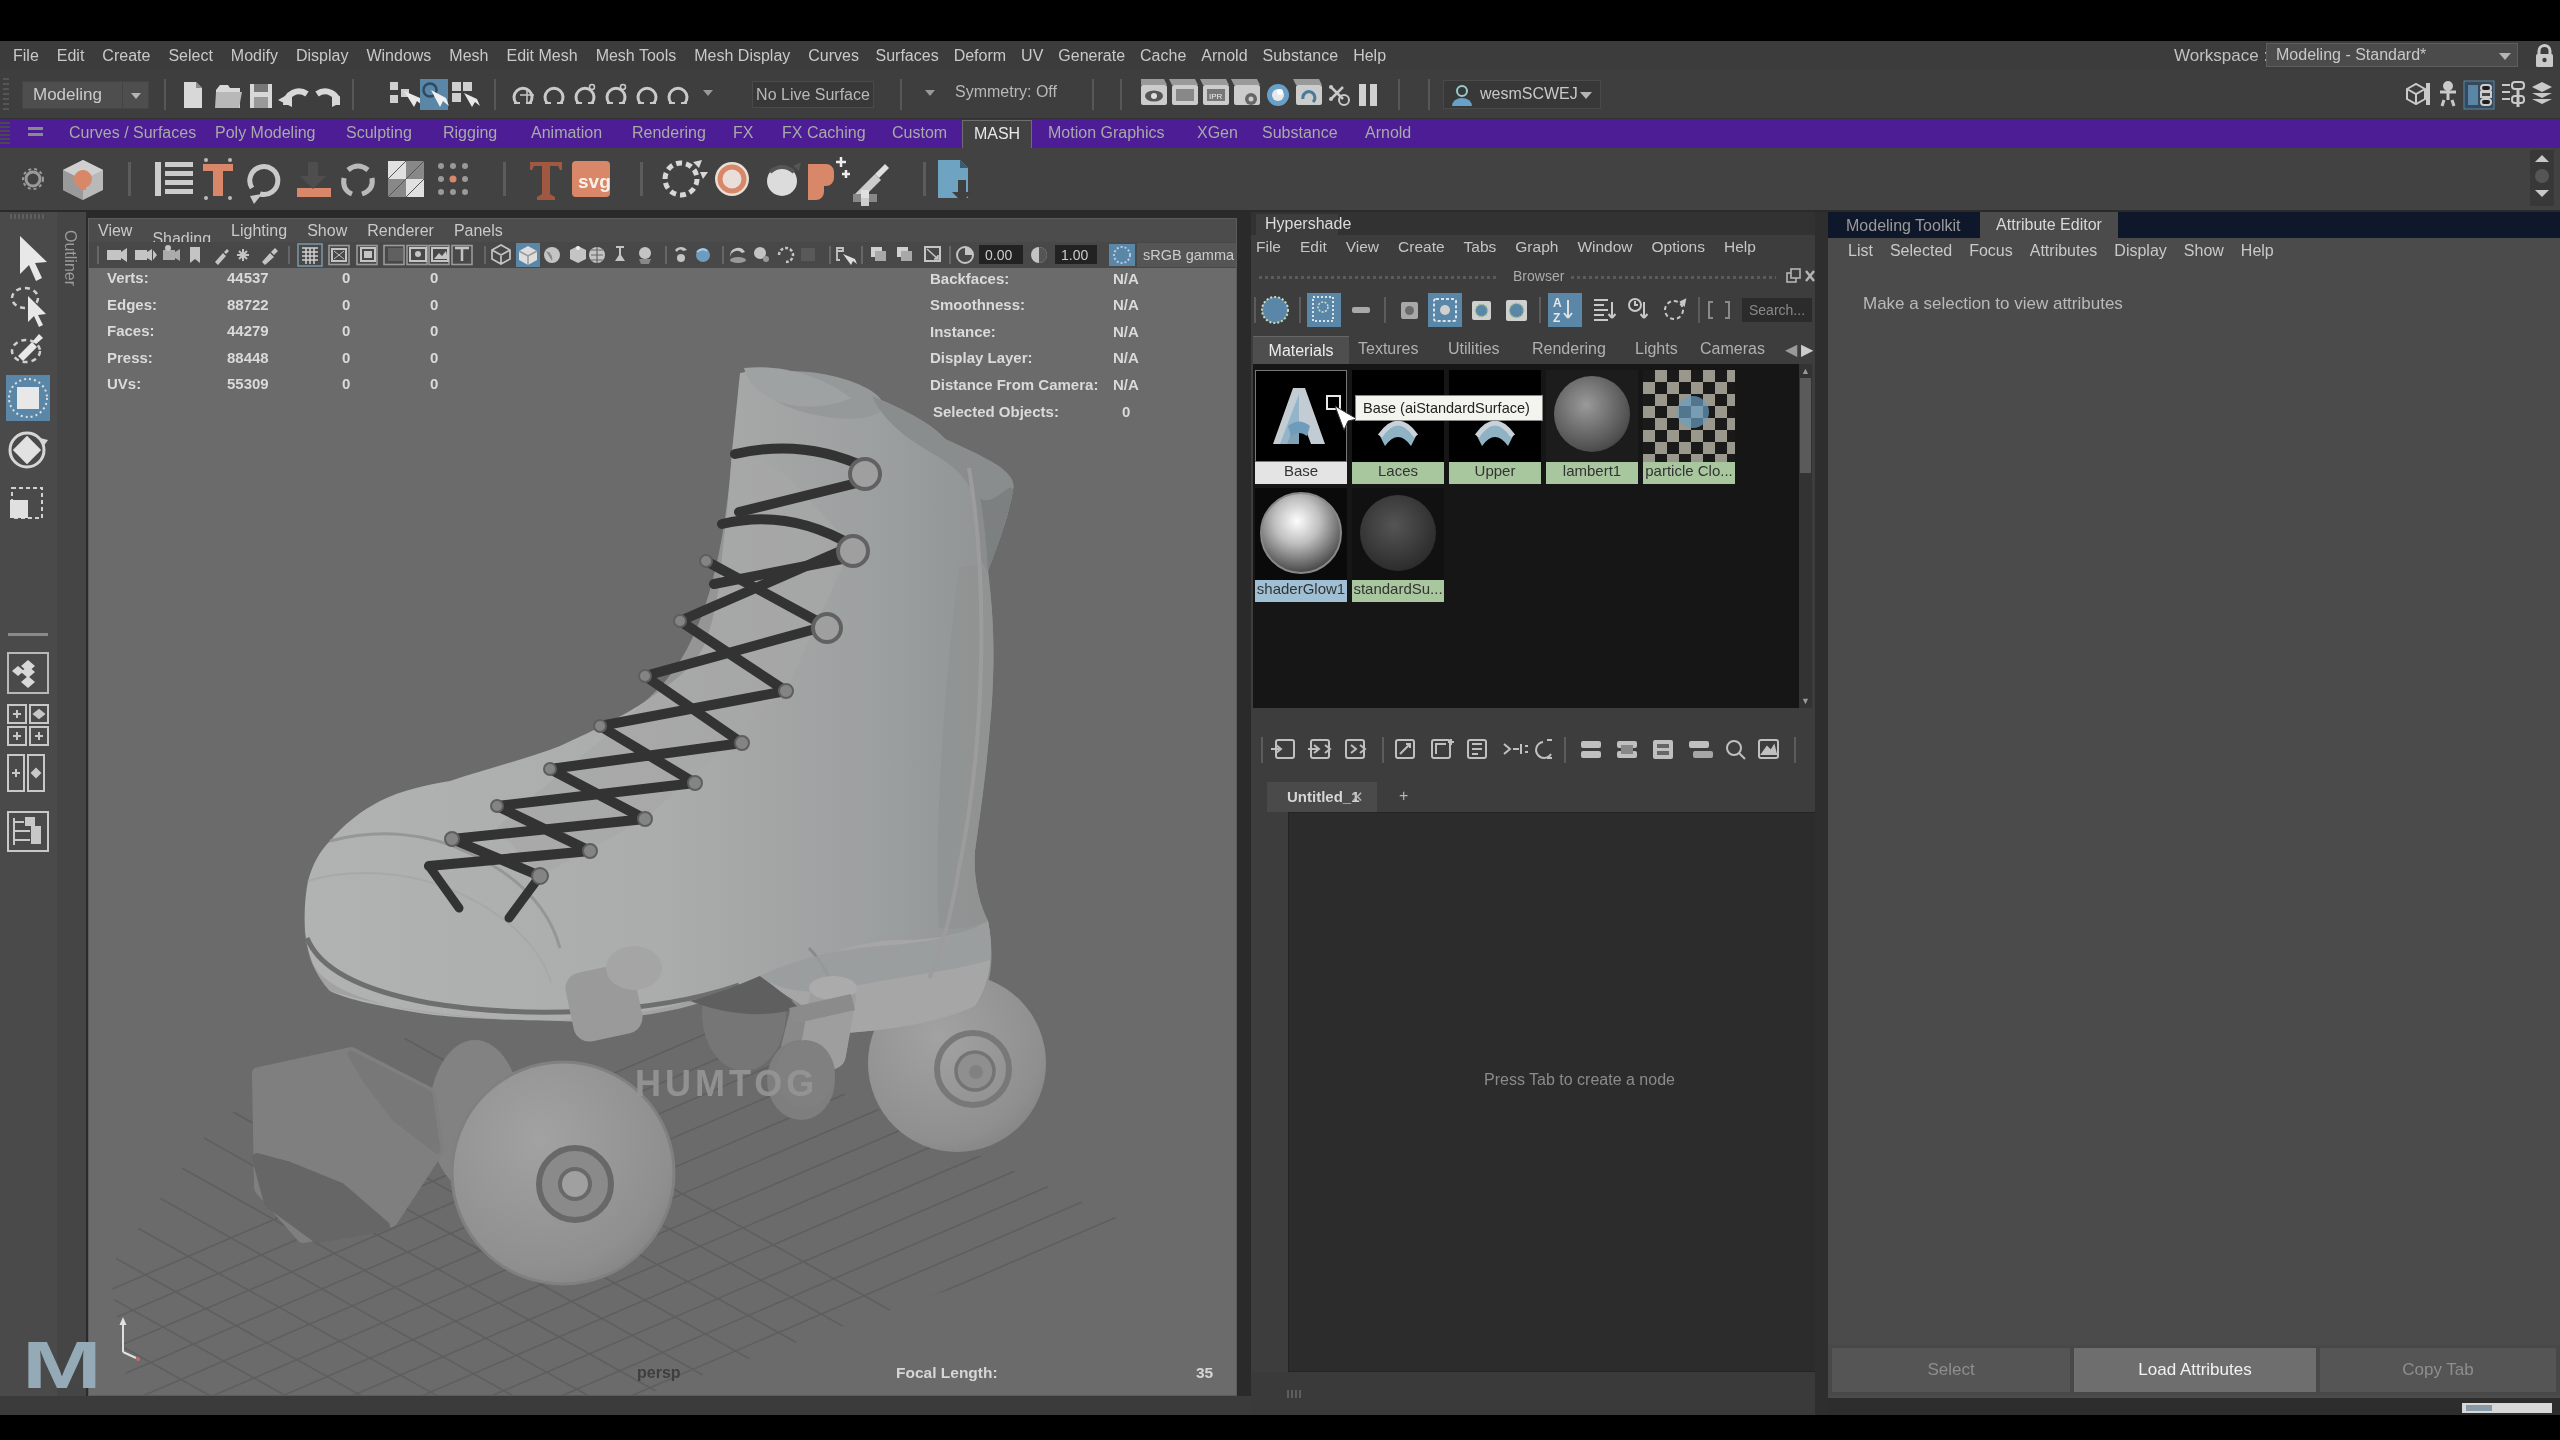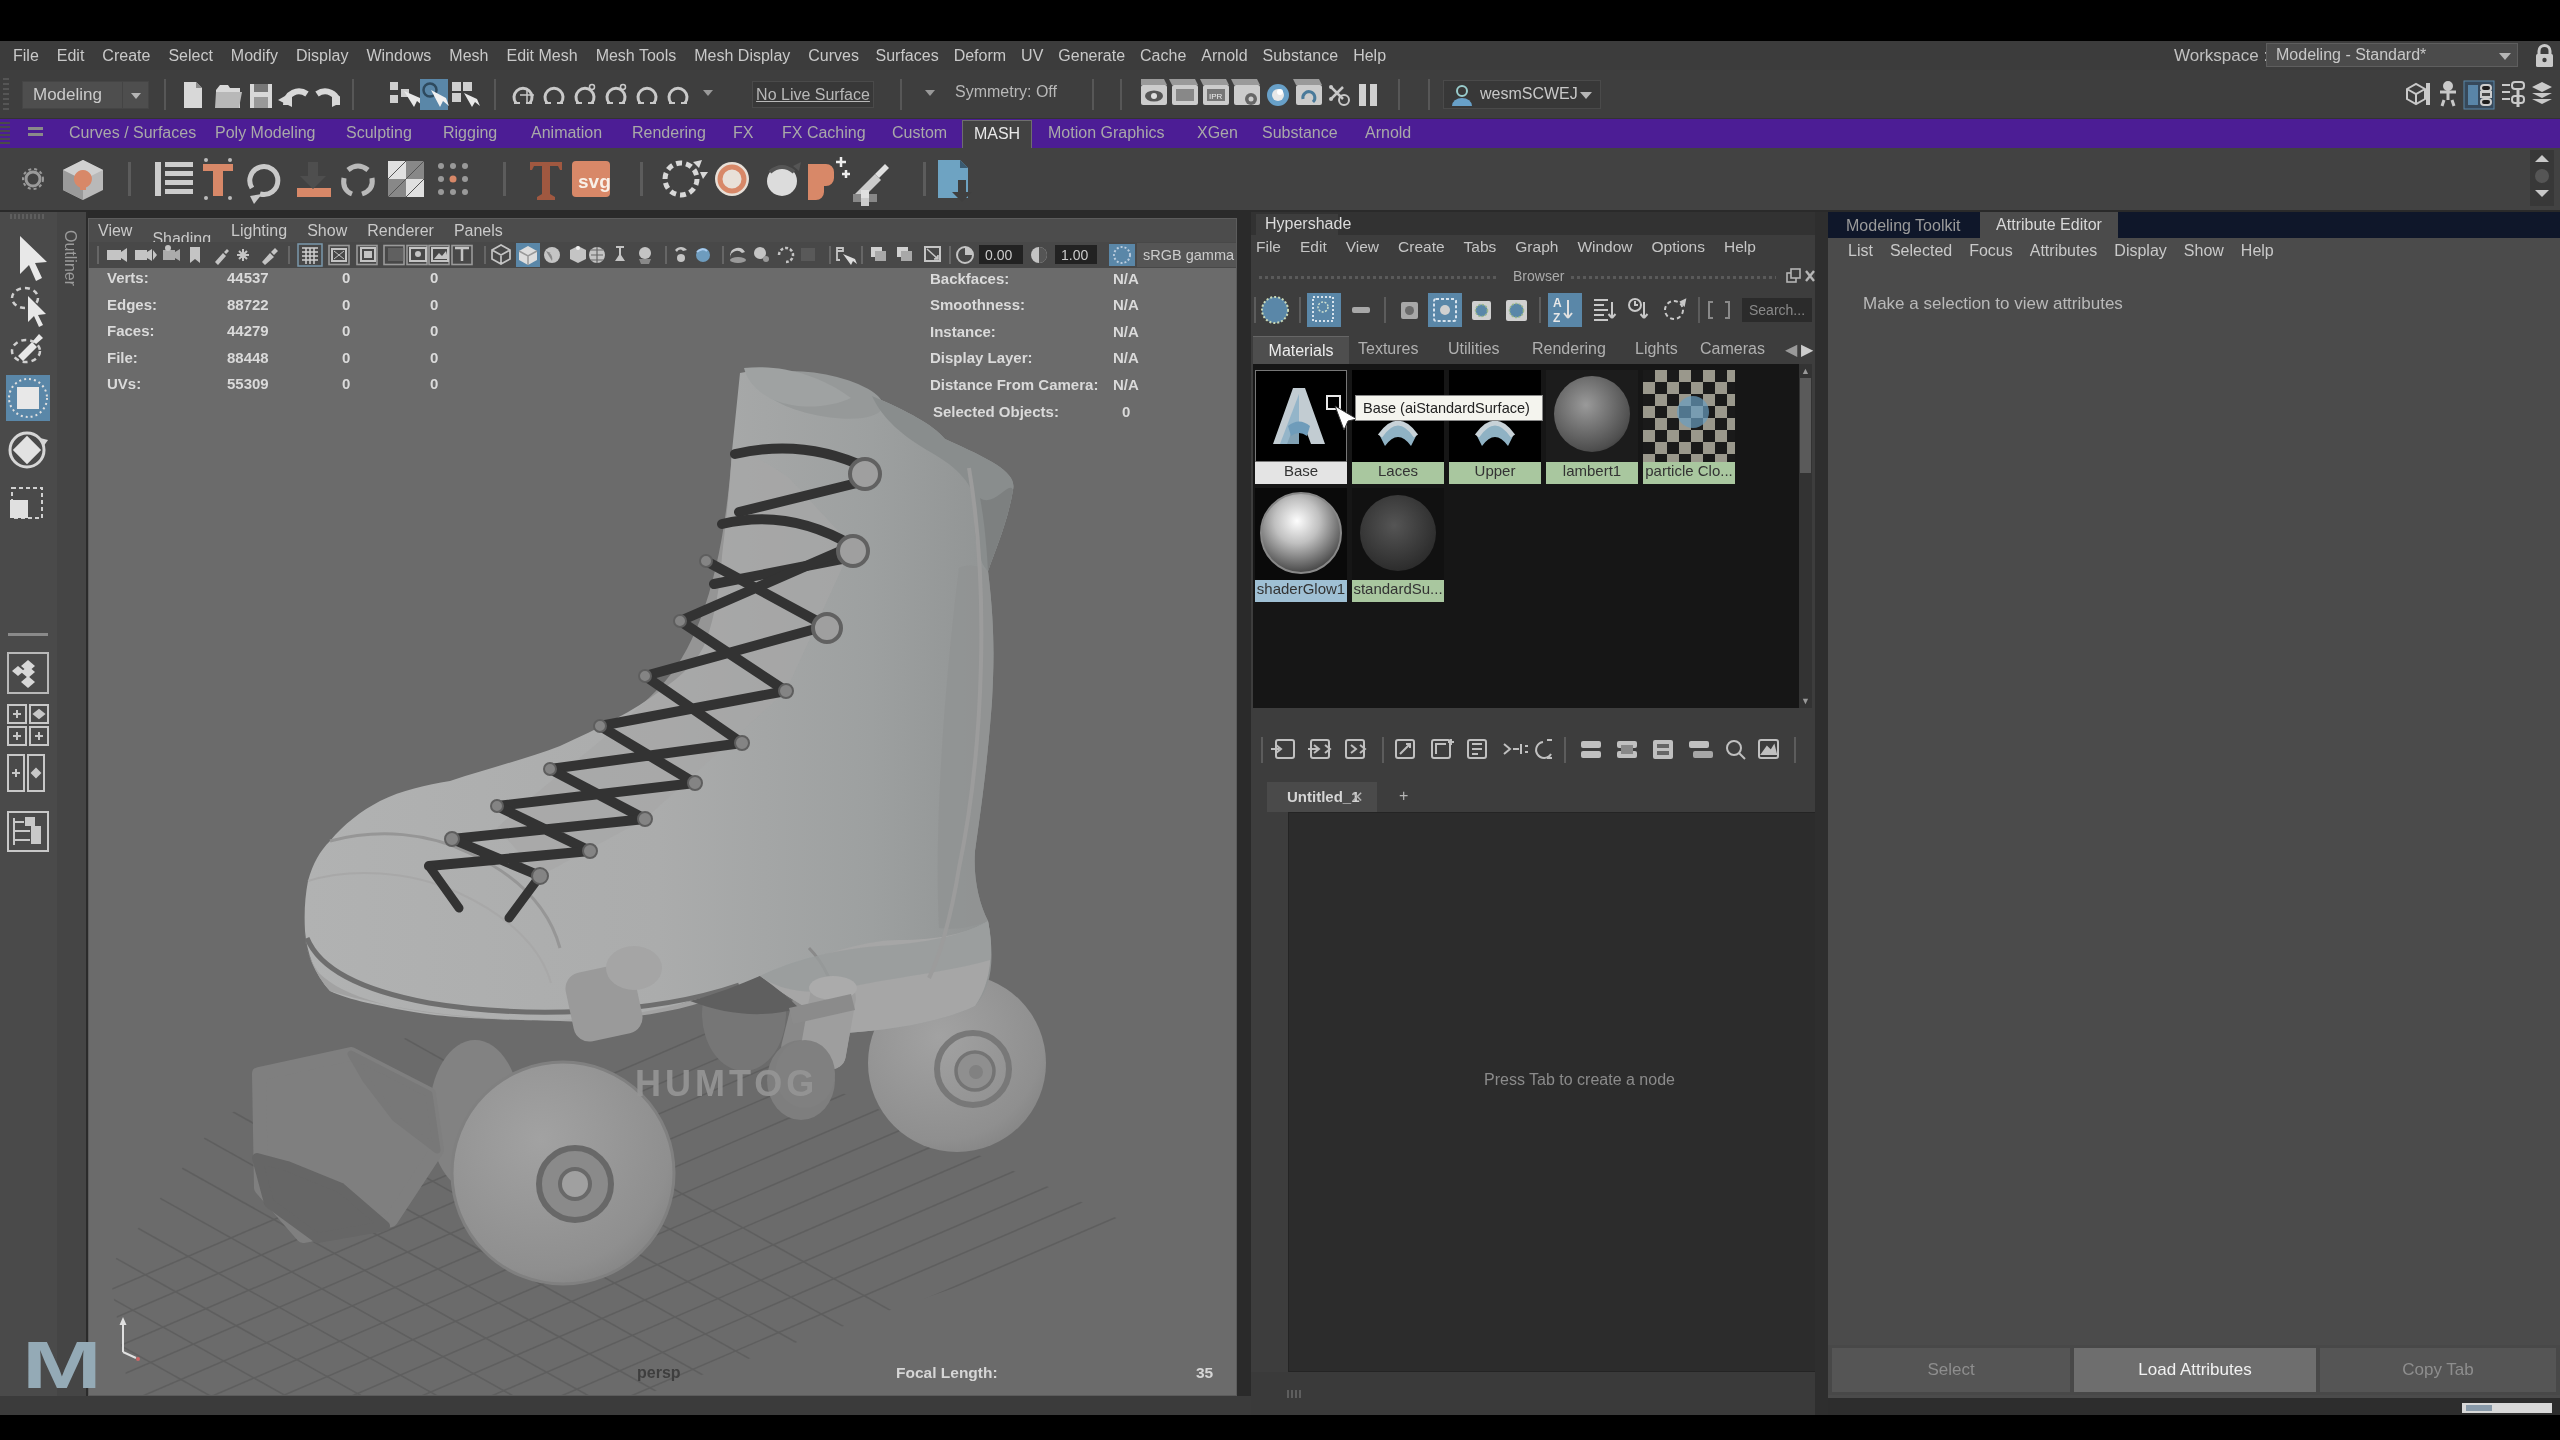--- a/index.html
+++ b/index.html
@@ -103,21 +103,21 @@
         <circle cx="84" cy="8" r="2.5" stroke-width="1.5"></circle>
       <path d="M101 24 a9 9 0 1 1 14 0"></path>
         <path d="M99 24 h6 M111 24 h6" stroke-width="2"></path>
         <circle cx="115" cy="8" r="2.5" stroke-width="1.5"></circle>
       <path d="M132 24 a9 9 0 1 1 14 0"></path>
         <path d="M130 24 h6 M142 24 h6" stroke-width="2"></path>
       <path d="M163 24 a9 9 0 1 1 14 0"></path>
         <path d="M161 24 h6 M173 24 h6" stroke-width="2"></path>
     </svg>
     <div class="abs" style="left:703px;top:20px;width:0;height:0;border-left:5px solid transparent;border-right:5px solid transparent;border-top:6px solid #999;"></div>
-    <div class="abs" style="left:752px;top:11px;width:122px;height:27px;background:#383838;border:1px solid #4a4a4a;color:#b8b8b8;font-size:16px;line-height:25px;text-align:center;text-decoration:underline;">No Live Surface</div>
+    <div class="abs" style="left:752px;top:11px;width:122px;height:27px;background:#383838;border:1px solid #4a4a4a;color:#b8b8b8;font-size:16px;line-height:25px;text-align:center;">No Live Surface</div>
     <div class="abs" style="left:900px;top:9px;width:2px;height:31px;background:#575757;"></div>
     <div class="abs" style="left:925px;top:20px;width:0;height:0;border-left:5px solid transparent;border-right:5px solid transparent;border-top:6px solid #999;"></div>
     <span class="abs" style="left:955px;top:13px;color:#b8b8b8;font-size:16px;">Symmetry: Off</span>
     <div class="abs" style="left:1092px;top:9px;width:2px;height:31px;background:#575757;"></div>
     <div class="abs" style="left:1120px;top:9px;width:2px;height:31px;background:#575757;"></div>
 
     <svg class="abs" style="left:1141px;top:9px;" width="250" height="31" viewBox="0 0 250 31">
       <g fill="#c9c9c9">
         <rect x="0" y="6" width="26" height="20" rx="2" fill="#cccccc"></rect>
           <path d="M0 6 l26 0 -3 -6 -26 0 z" fill="#9a9a9a"></path>
@@ -637,21 +637,21 @@
             <div class="abs" style="left:253px;top:1px;">0</div>
             <div class="abs" style="left:341px;top:1px;">0</div>
           <div class="abs" style="left:18px;top:28px;">Edges:</div>
             <div class="abs" style="left:138px;top:28px;width:40px;text-align:right;">88722</div>
             <div class="abs" style="left:253px;top:28px;">0</div>
             <div class="abs" style="left:341px;top:28px;">0</div>
           <div class="abs" style="left:18px;top:54px;">Faces:</div>
             <div class="abs" style="left:138px;top:54px;width:40px;text-align:right;">44279</div>
             <div class="abs" style="left:253px;top:54px;">0</div>
             <div class="abs" style="left:341px;top:54px;">0</div>
-          <div class="abs" style="left:18px;top:81px;">File:</div>
+          <div class="abs" style="left:18px;top:81px;">Press:</div>
             <div class="abs" style="left:138px;top:81px;width:40px;text-align:right;">88448</div>
             <div class="abs" style="left:253px;top:81px;">0</div>
             <div class="abs" style="left:341px;top:81px;">0</div>
           <div class="abs" style="left:18px;top:107px;">UVs:</div>
             <div class="abs" style="left:138px;top:107px;width:40px;text-align:right;">55309</div>
             <div class="abs" style="left:253px;top:107px;">0</div>
             <div class="abs" style="left:341px;top:107px;">0</div>
           <div class="abs" style="left:841px;top:2px;">Backfaces:</div>
             <div class="abs" style="left:1024px;top:2px;">N/A</div>
           <div class="abs" style="left:841px;top:28px;">Smoothness:</div>

